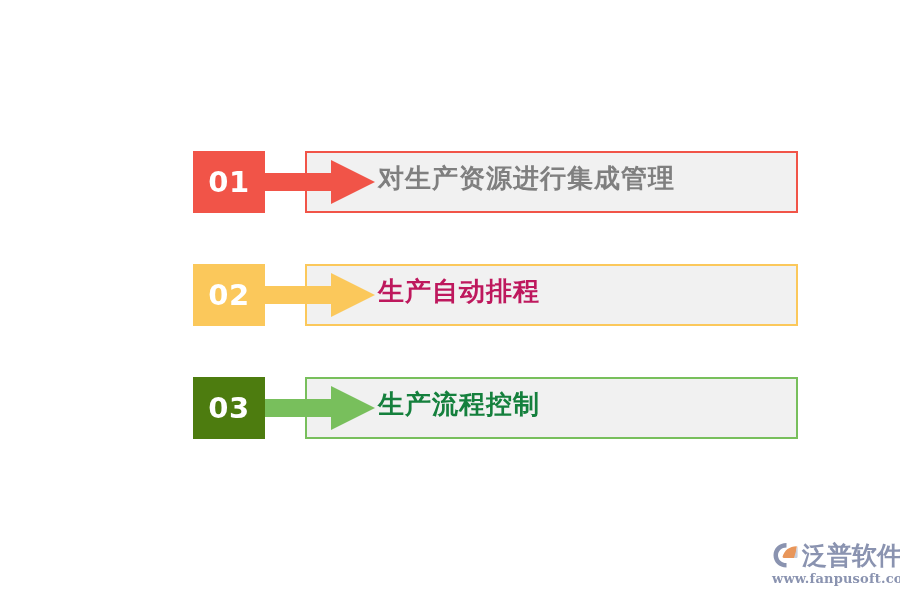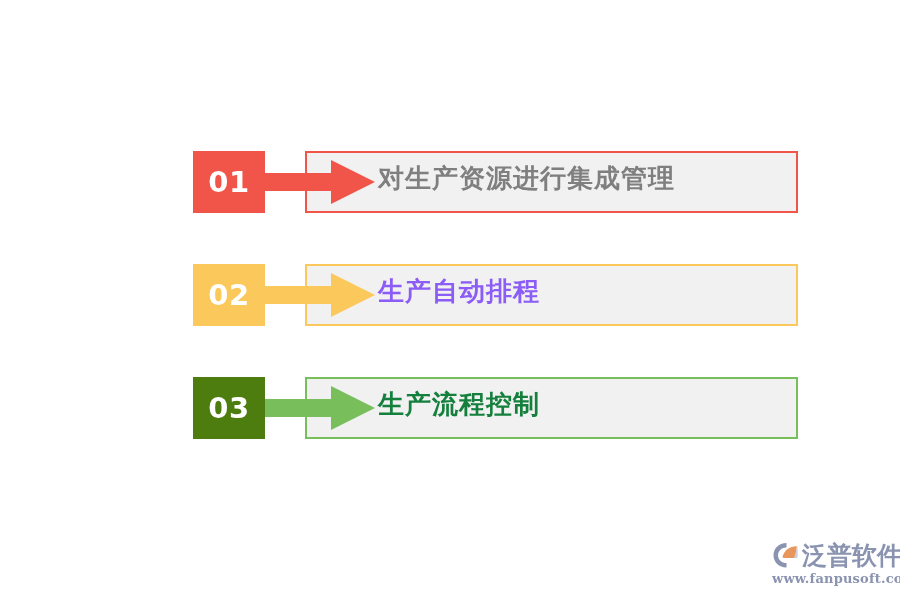--- a/index.html
+++ b/index.html
@@ -152,21 +152,21 @@
   <div class="row row-2">
     <div class="panel" style="border-color: rgb(251, 200, 91); background: rgb(241, 241, 241);"></div>
     <div class="num-block" style="background: rgb(251, 200, 91);">
       <span class="num-text" style="color: rgb(255, 255, 255);">02</span>
     </div>
     <div class="arrow">
       <svg width="122" height="44" viewBox="0 0 122 44" xmlns="http://www.w3.org/2000/svg">
         <path d="M0,13 L78,13 L78,0 L122,22 L78,44 L78,31 L0,31 Z" fill="#FBC85B"></path>
       </svg>
     </div>
-    <div class="panel-label" style="color: #8b5cf6;">生产自动排程</div>
+    <div class="panel-label" style="color: #be185d;">生产自动排程</div>
   </div>
 
   <div class="row row-3">
     <div class="panel" style="border-color: rgb(120, 191, 92); background: rgb(241, 241, 241);"></div>
     <div class="num-block" style="background: #4d7c0f;">
       <span class="num-text" style="color: rgb(255, 255, 255);">03</span>
     </div>
     <div class="arrow">
       <svg width="122" height="44" viewBox="0 0 122 44" xmlns="http://www.w3.org/2000/svg">
         <path d="M0,13 L78,13 L78,0 L122,22 L78,44 L78,31 L0,31 Z" fill="#78BF5C"></path>

